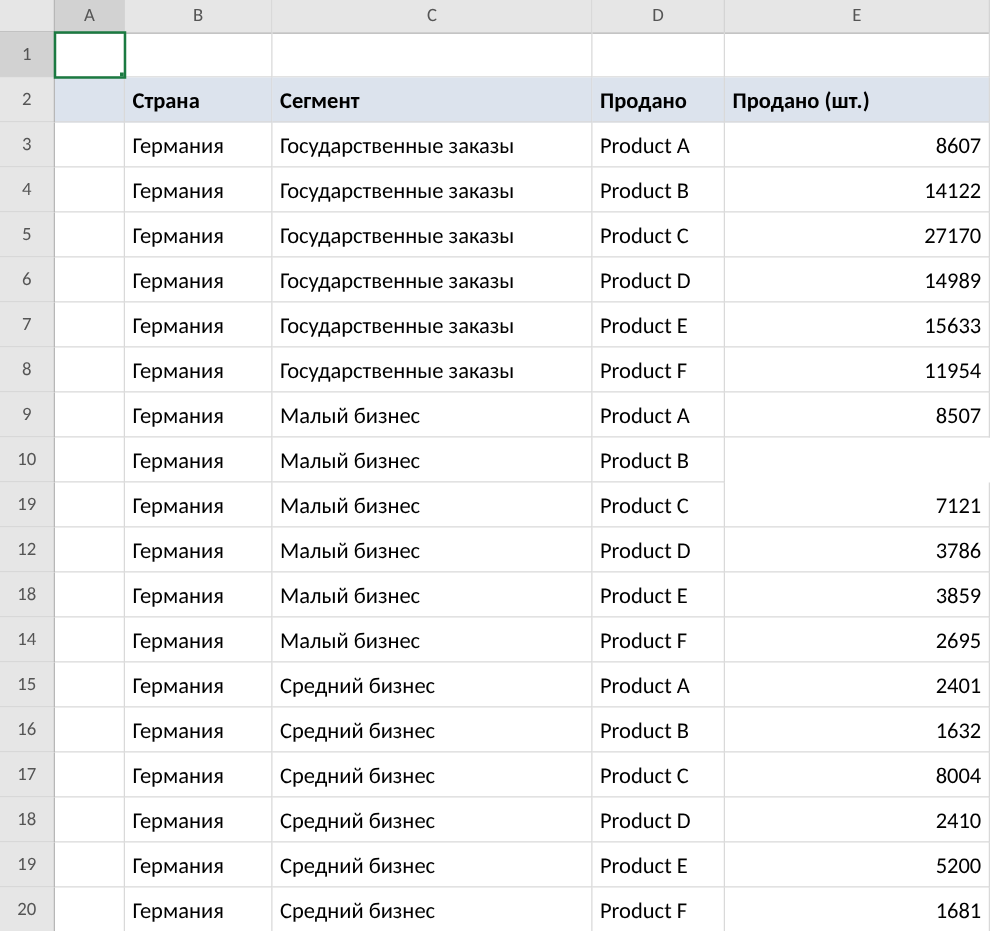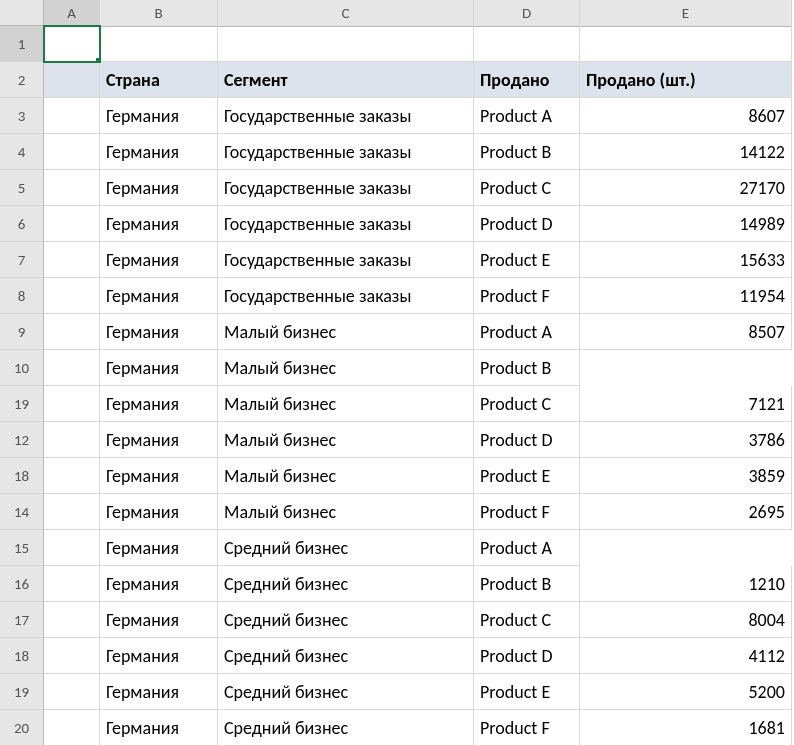--- a/index.html
+++ b/index.html
@@ -215,41 +215,42 @@
         <div class="cell">Германия</div>
         <div class="cell">Малый бизнес</div>
         <div class="cell">Product F</div>
         <div class="cell num">2695</div>
       </div>
       <div class="row">
         <div class="cell"></div>
         <div class="cell">Германия</div>
         <div class="cell">Средний бизнес</div>
         <div class="cell">Product A</div>
+        <div class="cell num">2401</div>
       </div>
       <div class="row">
         <div class="cell"></div>
         <div class="cell">Германия</div>
         <div class="cell">Средний бизнес</div>
         <div class="cell">Product B</div>
-        <div class="cell num">1210</div>
+        <div class="cell num">1632</div>
       </div>
       <div class="row">
         <div class="cell"></div>
         <div class="cell">Германия</div>
         <div class="cell">Средний бизнес</div>
         <div class="cell">Product C</div>
         <div class="cell num">8004</div>
       </div>
       <div class="row">
         <div class="cell"></div>
         <div class="cell">Германия</div>
         <div class="cell">Средний бизнес</div>
         <div class="cell">Product D</div>
-        <div class="cell num">4112</div>
+        <div class="cell num">2410</div>
       </div>
       <div class="row">
         <div class="cell"></div>
         <div class="cell">Германия</div>
         <div class="cell">Средний бизнес</div>
         <div class="cell">Product E</div>
         <div class="cell num">5200</div>
       </div>
       <div class="row">
         <div class="cell"></div>

